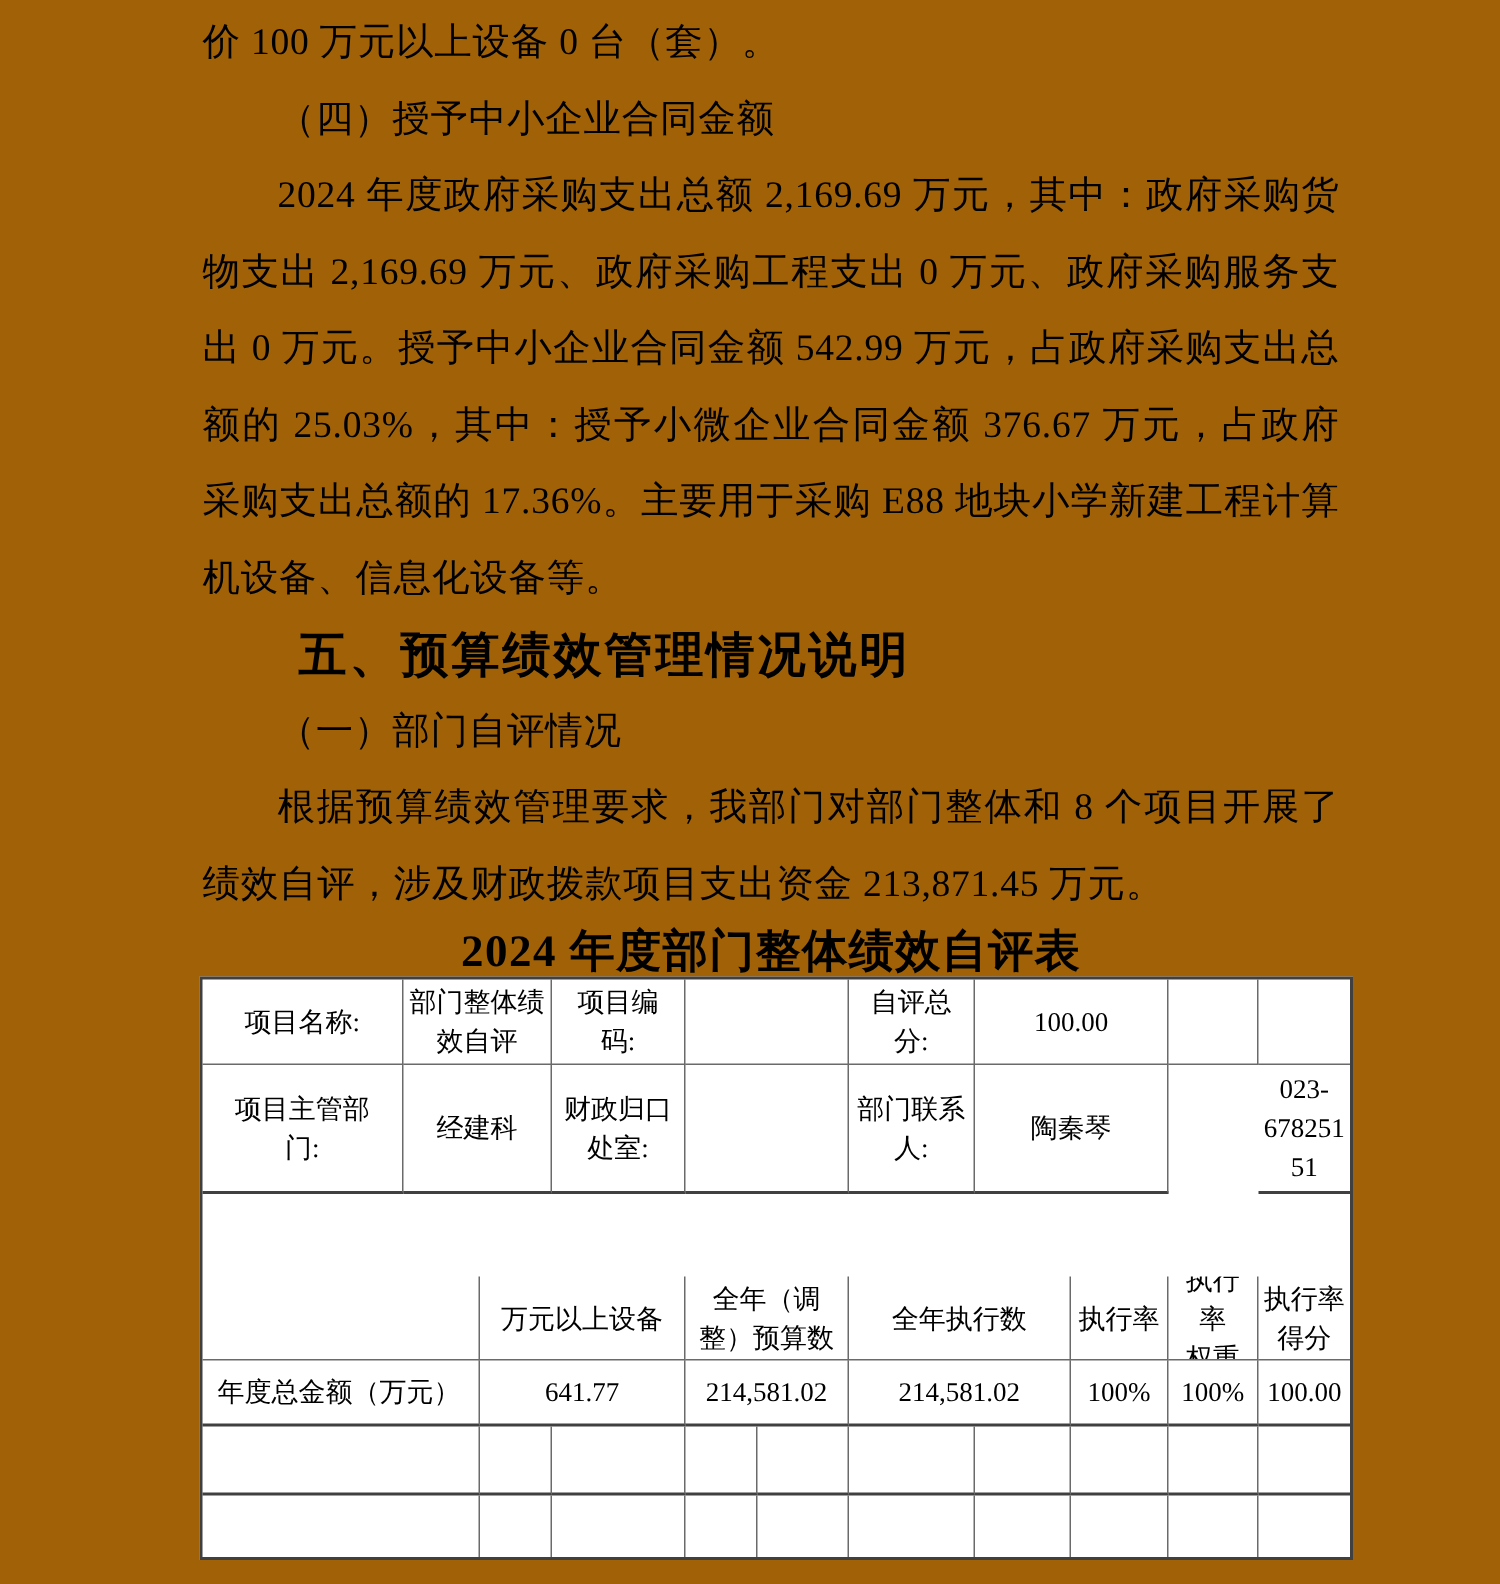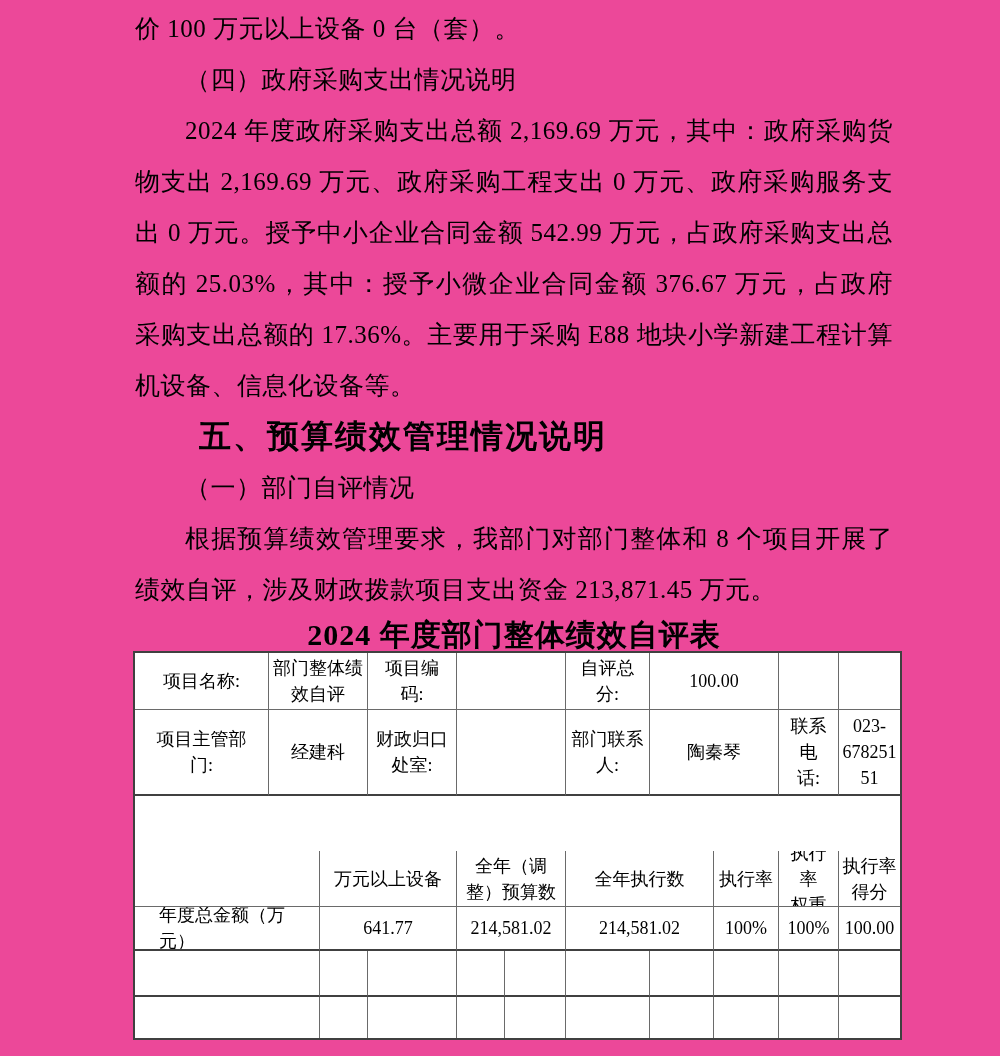--- a/index.html
+++ b/index.html
@@ -1,21 +1,21 @@
 <!DOCTYPE html>
 <html lang="zh"><head>
 <meta charset="utf-8">
 <style>
   html,body{margin:0;padding:0;background:#e8e8e8;}
   *{box-sizing:border-box;}
   #page{
     position:relative;
     width:1000px;height:1056px;
     margin:0 auto;
-    background:#ec4899;
+    background:#a16207;
     overflow:hidden;
     color:#000;
     font-family:"Liberation Serif","DejaVu Serif",serif;
   }
   
   #bodytext{
     position:absolute;left:135px;top:3px;width:758px;
     font-size:25px;line-height:51px;letter-spacing:0.5px;
   }
   #bodytext p{margin:0;padding:0;}
@@ -47,30 +47,30 @@
     display:flex;align-items:center;justify-content:center;
     text-align:center;
     white-space:pre-line;
     font-size:18px;line-height:26px;
     padding:1px 3px;
     overflow:hidden;
   }
   .lastc{border-right:none;}
   .b2{border-bottom:2px solid #404040;}
   .b0{border-bottom:none;}
-  .al{justify-content:flex-start;text-align:left;padding-left:24px;}
+  .al{justify-content:flex-start;text-align:left;padding-left:10px;}
 </style>
 </head>
 <body>
 
 <div id="page">
 
   <div id="bodytext">
     <p>价 100 万元以上设备 0 台（套）。</p>
-    <p class="ind h-kai">（四）政府采购支出情况说明</p>
+    <p class="ind h-kai">（四）授予中小企业合同金额</p>
     <p class="ind just">2024 年度政府采购支出总额 2,169.69 万元，其中：政府采购货物支出 2,169.69 万元、政府采购工程支出 0 万元、政府采购服务支出 0 万元。授予中小企业合同金额 542.99 万元，占政府采购支出总额的 25.03%，其中：授予小微企业合同金额 376.67 万元，占政府采购支出总额的 17.36%。主要用于采购 E88 地块小学新建工程计算机设备、信息化设备等。</p>
     <p class="ind h-hei">五、预算绩效管理情况说明</p>
     <p class="ind h-kai">（一）部门自评情况</p>
     <p class="ind just">根据预算绩效管理要求，我部门对部门整体和 8 个项目开展了绩效自评，涉及财政拨款项目支出资金 213,871.45 万元。</p>
   </div>
 
   <h2 id="tbl-title">2024 年度部门整体绩效自评表</h2>
 
   <div id="tbl">
 
@@ -88,23 +88,20 @@
 
     <div class="c b2" style="grid-column:1/2;grid-row:2">项目主管部
 门:</div>
     <div class="c b2" style="grid-column:2/4;grid-row:2">经建科</div>
     <div class="c b2" style="grid-column:4/5;grid-row:2">财政归口
 处室:</div>
     <div class="c b2" style="grid-column:5/7;grid-row:2"></div>
     <div class="c b2" style="grid-column:7/8;grid-row:2">部门联系
 人:</div>
     <div class="c b2" style="grid-column:8/10;grid-row:2">陶秦琴</div>
-    <div class="c b2" style="grid-column:10/11;grid-row:2">联系
-电
-话:</div>
     <div class="c b2 lastc" style="grid-column:11/12;grid-row:2">023-
 678251
 51</div>
 
 
     <div class="c" style="grid-column:1/3;grid-row:4"></div>
     <div class="c" style="grid-column:3/5;grid-row:4">万元以上设备</div>
     <div class="c" style="grid-column:5/7;grid-row:4">全年（调
 整）预算数</div>
     <div class="c" style="grid-column:7/9;grid-row:4">全年执行数</div>

